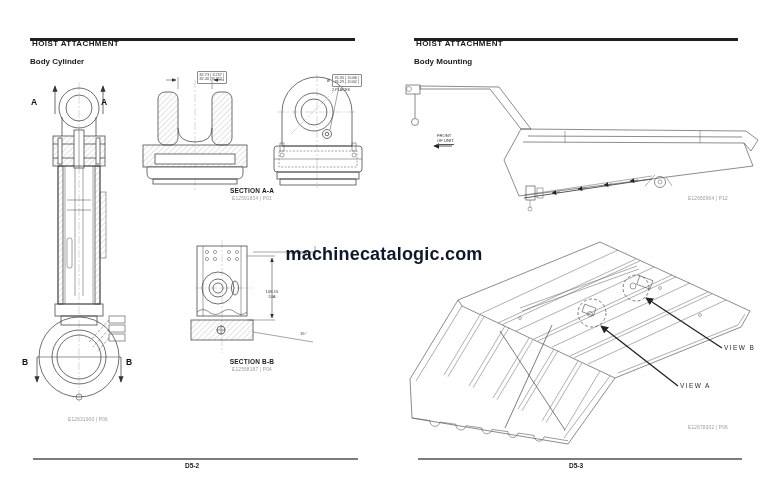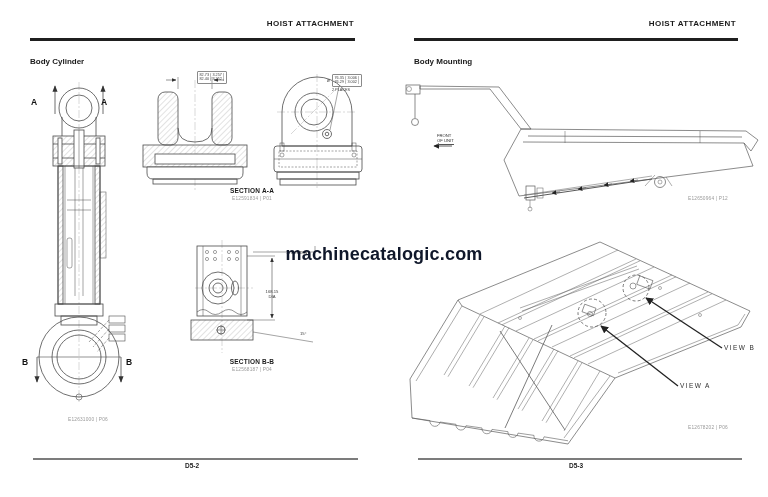--- a/index.html
+++ b/index.html
@@ -1,19 +1,19 @@
 <!DOCTYPE html>
 <html><head>
 <meta charset="utf-8">
 <style>
   html,body{margin:0;padding:0;background:#e8e8e8;}
   #canvas{position:relative;width:768px;height:497px;background:#ffffff;
           font-family:"Liberation Sans",sans-serif;overflow:hidden;color:#111;}
   .abs{position:absolute;}
-  .hdr{font-weight:bold;font-size:8px;letter-spacing:.4px;text-align:right;color:#1a1a1a;}
+  .hdr{font-weight:bold;font-size:8px;letter-spacing:.4px;text-align:left;color:#1a1a1a;margin-top:20px;}
   .rule-dark{background:#1f1f1f;height:2.6px;}
   .rule-gray{background:#7c7c7c;height:2.4px;}
   .sect{font-weight:bold;font-size:8px;color:#1a1a1a;}
   .figtitle{font-weight:bold;font-size:6.5px;text-align:center;letter-spacing:.2px;color:#1a1a1a;}
   .cap{font-size:4.8px;color:#9a9a9a;text-align:center;letter-spacing:.2px;}
   .dim{font-size:4.2px;color:#3d3d3d;line-height:1.25;}
   .dimbox{border:.5px solid #8a8a8a;border-radius:1px;padding:.5px 1.5px;font-size:3.8px;color:#3d3d3d;line-height:1.3;}
   .ablbl{font-weight:bold;font-size:8.5px;color:#111;}
   .viewlbl{font-size:6.5px;letter-spacing:1.4px;color:#2e2e2e;}
   .pgnum{font-weight:bold;font-size:6.5px;text-align:center;color:#1a1a1a;}

